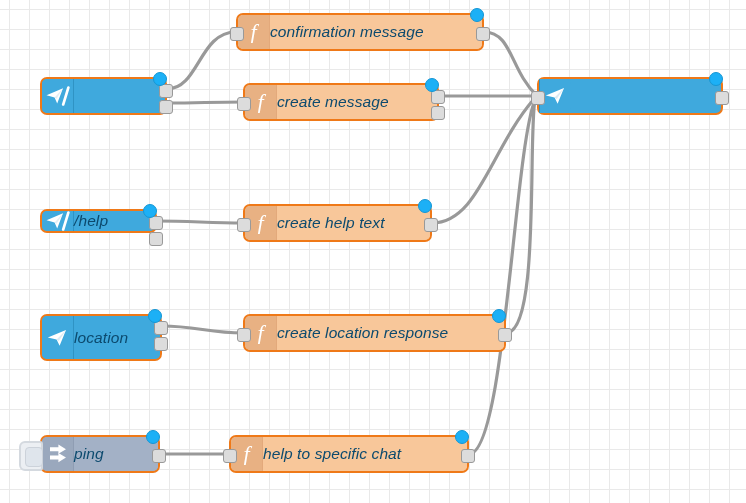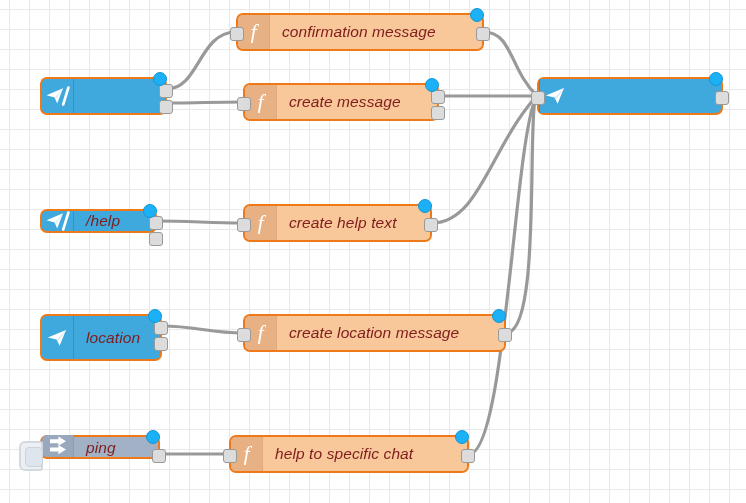--- a/index.html
+++ b/index.html
@@ -52,25 +52,24 @@
     display: flex;
     align-items: center;
     justify-content: center;
     border-top-left-radius: 5px;
     border-bottom-left-radius: 5px;
   }
   .node .labelbox {
     flex: 1 1 auto;
     display: flex;
     align-items: center;
-    padding-left: 12px;
     padding-right: 10px;
     font-size: 15.5px;
     font-style: italic;
-    color: #7f1d1d;
+    color: #0c4a6e;
     letter-spacing: 0.1px;
     white-space: nowrap;
     border-top-right-radius: 5px;
     border-bottom-right-radius: 5px;
   }
   .node.align-right .labelbox {
     justify-content: flex-end;
     padding-right: 14px;
   }
 
@@ -264,27 +263,27 @@
     <div class="port out" style="top:21px"></div>
     <div class="status-dot" style="right:-2px"></div>
   </div>
 
   <div class="node fn" id="n-create-location-message" style="left: 243px; top: 314px; width: 263px; height: 38px;">
     <div class="iconbox">
       <svg class="icon-svg" width="17" height="22" viewBox="0 0 17 22">
         <text x="8.5" y="18" font-family="'Liberation Serif', serif" font-size="22" font-style="italic" fill="#ffffff" text-anchor="middle">f</text>
       </svg>
     </div>
-    <div class="labelbox">create location message</div>
-    <div class="port in" style="top:12px"></div>
-    <div class="port out" style="top:12px"></div>
-    <div class="status-dot" style="right:-2px"></div>
-  </div>
-
-  <div class="node inj" id="n-ping-inject" style="left: 40px; top: 435px; width: 120px; height: 24px; align-items: flex-end;">
+    <div class="labelbox">create location response</div>
+    <div class="port in" style="top:12px"></div>
+    <div class="port out" style="top:12px"></div>
+    <div class="status-dot" style="right:-2px"></div>
+  </div>
+
+  <div class="node inj" id="n-ping-inject" style="left: 40px; top: 435px; width: 120px; height: 38px;">
     <div class="inject-btn">
       <div class="inner"></div>
     </div>
     <div class="iconbox">
       <svg class="icon-svg" width="22" height="22" viewBox="0 0 22 22">
         <path d="M3 4.2 h8.4 v-2.6 L19 6.2 l-7.6 4.6 v-2.6 H3 Z" fill="#ffffff"></path>
         <path d="M3 12.6 h8.4 v-2.6 L19 14.6 l-7.6 4.6 v-2.6 H3 Z" fill="#ffffff"></path>
       </svg>
     </div>
     <div class="labelbox">ping</div>

